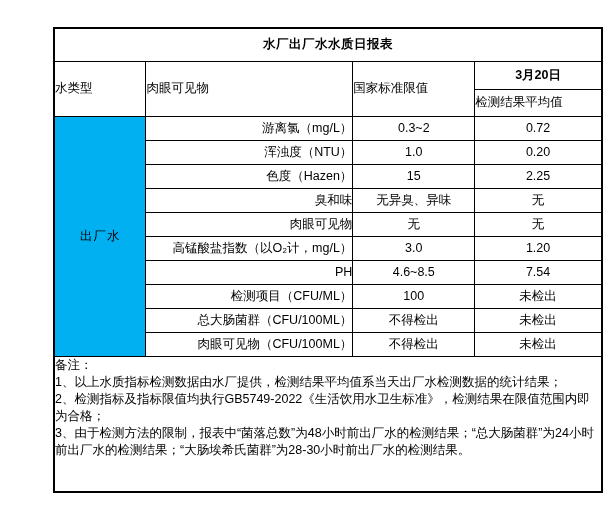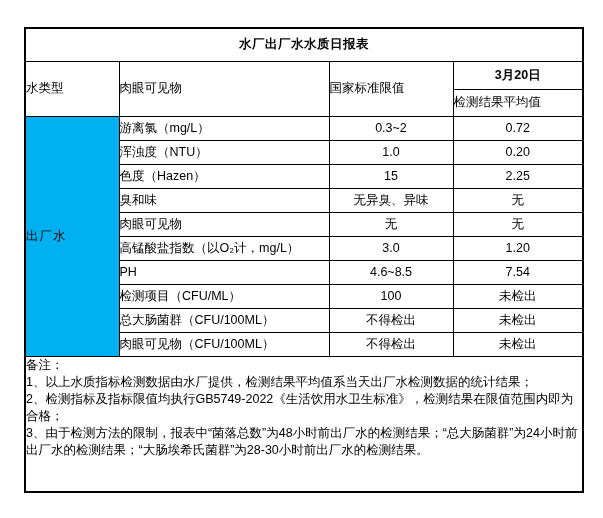--- a/index.html
+++ b/index.html
@@ -11,20 +11,21 @@
     color: #000;
   }
   .report-wrap {
     position: absolute;
     left: 24px; top: 27px;
   }
   table.report {
     border-collapse: collapse;
     table-layout: fixed;
     border: 2px solid #000;
+    margin-left: 29px;
   }
   table.report td {
     border: 1px solid #000;
     padding: 0;
     font-size: 12.5px;
     overflow: hidden;
   }
   td.title-cell {
     height: 33px;
     text-align: center;
@@ -38,26 +39,26 @@
   }
   tr.header-row-top td { height: 28px; }
   tr.header-row-bottom td { height: 27px; }
   td.date-cell {
     text-align: center;
     font-size: 14.5px;
     font-weight: bold;
   }
   tr.data-row td { height: 24px; }
   td.water-type-cell {
-    text-align: left;
+    text-align: center;
     font-size: 13px;
     letter-spacing: 1px;
   }
   td.cell-left {
-    text-align: left;
+    text-align: right;
     padding-left: 3px;
   }
   td.cell-center { text-align: center; }
   td.notes-cell {
     height: 136px;
     vertical-align: top;
     padding: 16px 3px 0 3px;
     line-height: 17px;
     font-size: 12.5px;
   }

